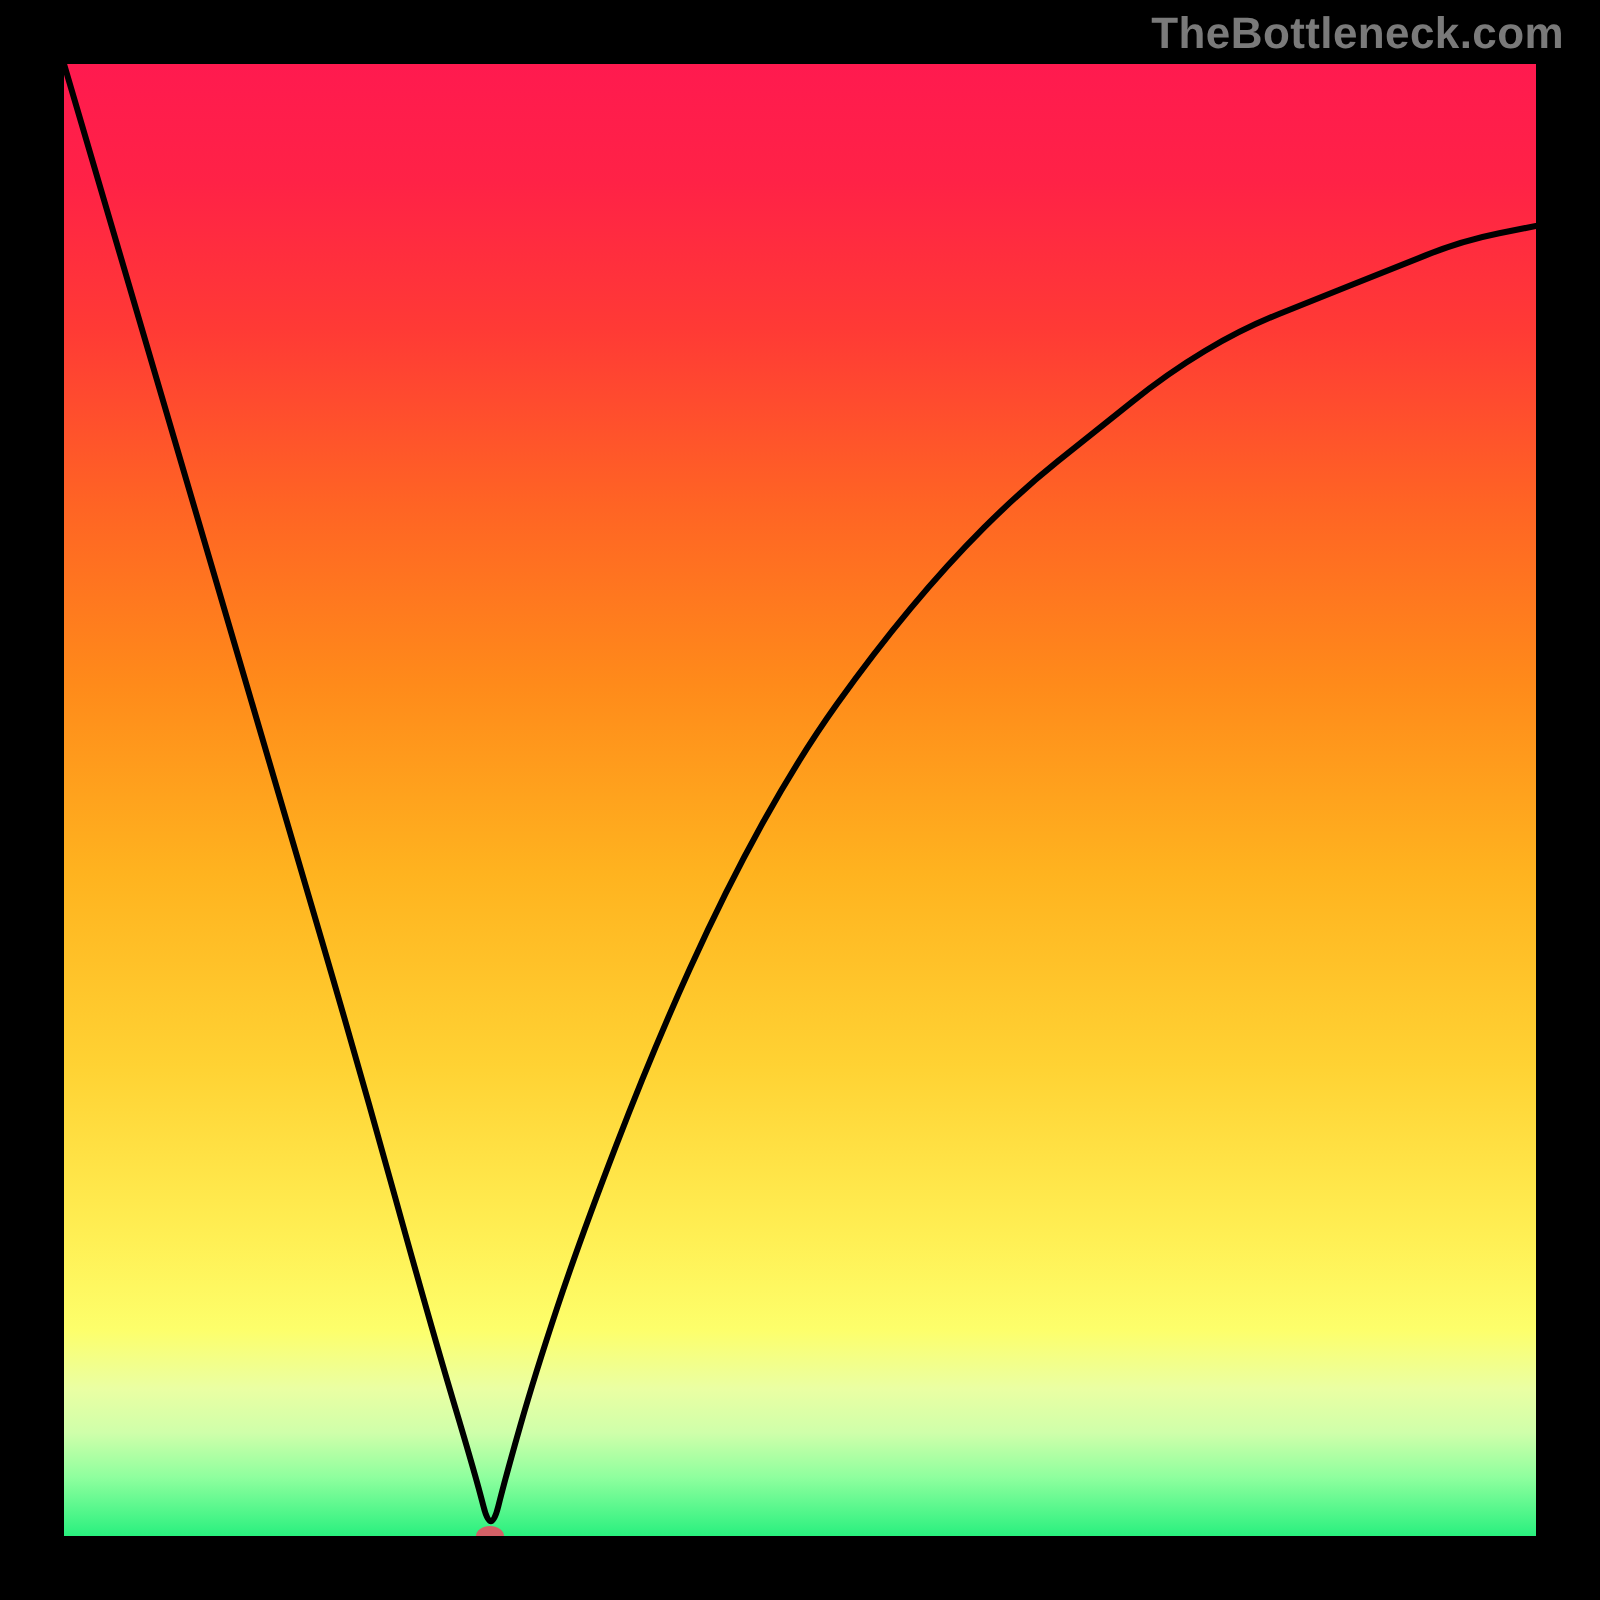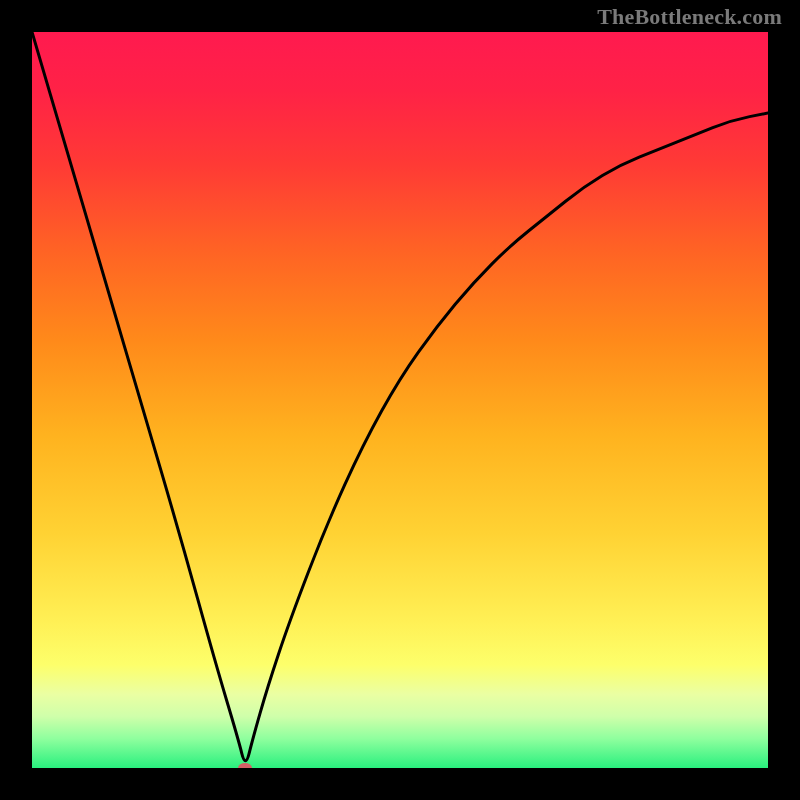--- a/index.html
+++ b/index.html
@@ -23,21 +23,21 @@
     left: 32px;
     top: 32px;
     width: 736px;
     height: 736px;
     overflow: hidden;
   }
   .watermark {
     position: absolute;
     top: 4px;
     right: 18px;
-    font-family: Liberation Serif, serif;
+    font-family: Liberation Sans, sans-serif;
     font-size: 22px;
     font-weight: bold;
     color: #7a7a7a;
     letter-spacing: 0.2px;
   }
   svg.curve {
     position: absolute;
     left: 0;
     top: 0;
     width: 736px;

